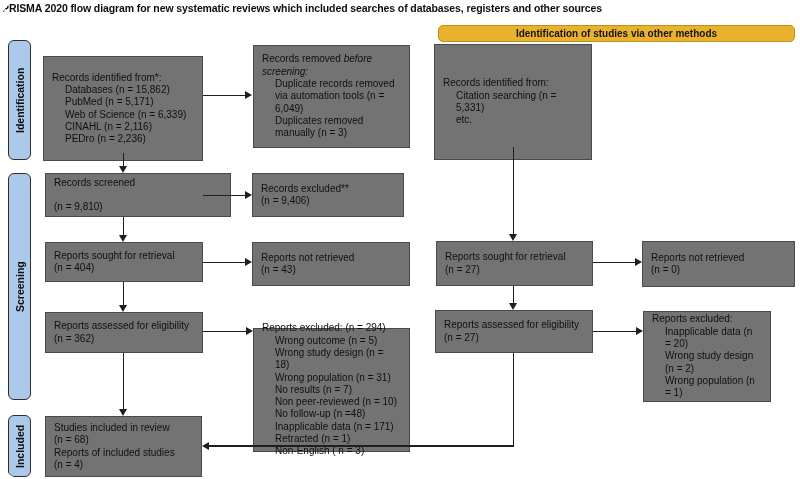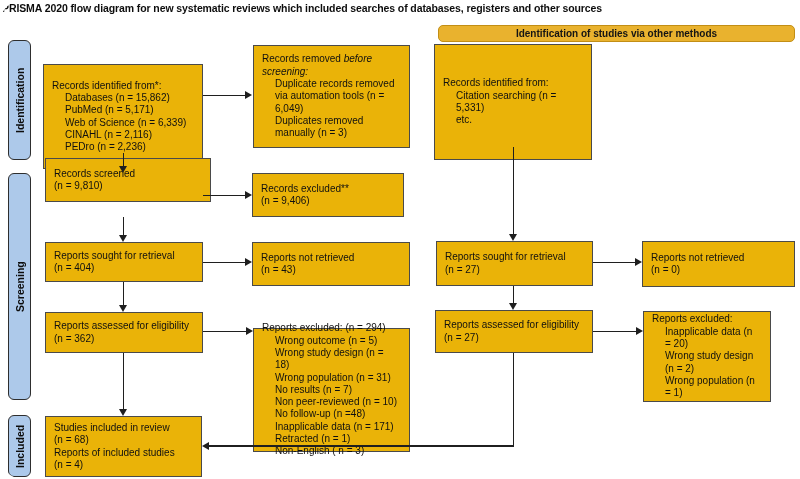--- a/index.html
+++ b/index.html
@@ -18,21 +18,21 @@
     font-size:10px;font-weight:bold;color:#141414;box-sizing:border-box;
   }
   .stage{
     position:absolute;width:23px;
     background:var(--side-bg,#adc9ea);border:1.5px solid var(--side-border,#2e2e2e);
     border-radius:6px;display:flex;align-items:center;justify-content:center;
     font-size:10.5px;font-weight:bold;color:#0d0d0d;box-sizing:border-box;
     writing-mode:vertical-rl;transform:rotate(180deg);
   }
   .box{
-    position:absolute;background:#eab308;border:1.5px solid var(--box-border,#4a4a4a);
+    position:absolute;background:#737373;border:1.5px solid var(--box-border,#4a4a4a);
     box-sizing:border-box;display:flex;flex-direction:column;justify-content:center;
     padding:3px 11px 3px 8px;font-size:10px;line-height:12.3px;color:#101010;
   }
   .box .ind{padding-left:13px;}
   .vline{position:absolute;width:1.5px;background:var(--line,#1f1f1f);}
   .hline{position:absolute;height:1.5px;background:var(--line,#1f1f1f);}
   .ah-down{position:absolute;width:0;height:0;
     border-left:4.5px solid transparent;border-right:4.5px solid transparent;
     border-top:7px solid var(--line,#1f1f1f);}
   .ah-right{position:absolute;width:0;height:0;
@@ -49,36 +49,36 @@
 <div class="canvas">
 
   <div class="title">PRISMA 2020 flow diagram for new systematic reviews which included searches of databases, registers and other sources</div>
 
   <div class="hdr" style="left:438px;top:25px;width:357px;">Identification of studies via other methods</div>
 
   <div class="stage" style="left:8px;top:40px;height:120px;">Identification</div>
   <div class="stage" style="left:8px;top:173px;height:227px;">Screening</div>
   <div class="stage" style="left:8px;top:415px;height:62px;">Included</div>
 
-  <div class="box" style="left:43px;top:64px;width:160px;height:105px;">
+  <div class="box" style="left:43px;top:56px;width:160px;height:105px;">
     <div>Records identified from*:</div>
     <div class="ind">Databases (n = 15,862)</div>
     <div class="ind">PubMed (n = 5,171)</div>
     <div class="ind">Web of Science (n = 6,339)</div>
     <div class="ind">CINAHL (n = 2,116)</div>
     <div class="ind">PEDro (n = 2,236)</div>
   </div>
 
   <div class="box" style="left:253px;top:45px;width:157px;height:103px;">
     <div><span>Records removed </span><em>before screening:</em></div>
     <div class="ind">Duplicate records removed via automation tools (n = 6,049)</div>
     <div class="ind">Duplicates removed manually (n = 3)</div>
   </div>
 
-  <div class="box" style="left:45px;top:158px;width:166px;height:44px;">
+  <div class="box" style="left:45px;top:173px;width:186px;height:44px;justify-content:space-between;">
     <div>Records screened</div>
     <div>(n = 9,810)</div>
   </div>
 
   <div class="box" style="left:252px;top:173px;width:152px;height:44px;">
     <div>Records excluded**</div>
     <div>(n = 9,406)</div>
   </div>
 
   <div class="box" style="left:45px;top:242px;width:158px;height:40px;">

